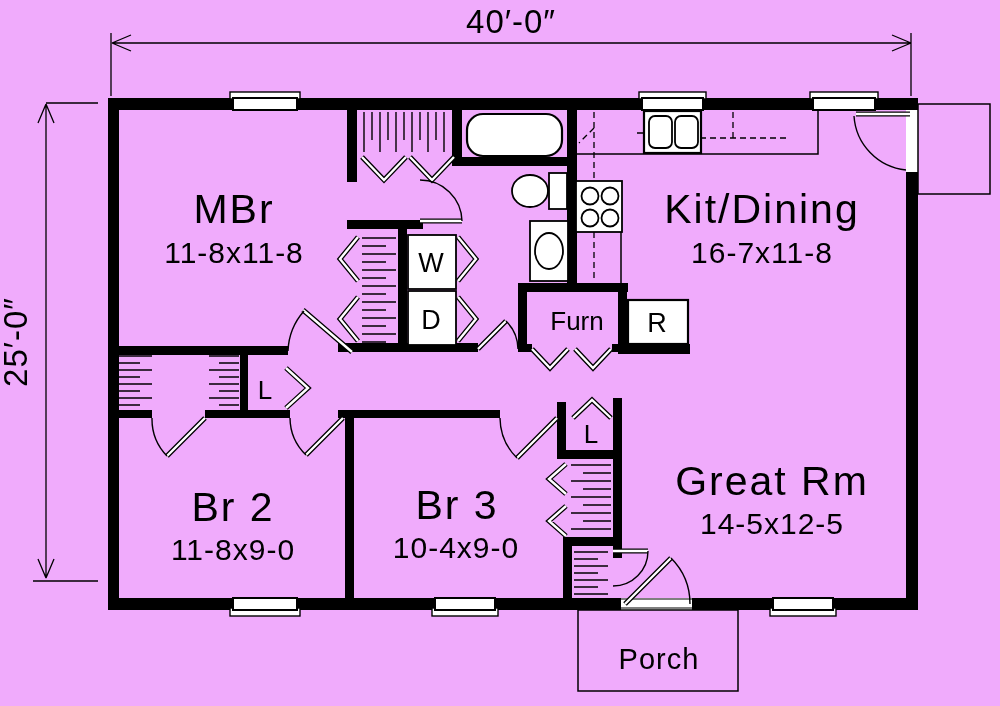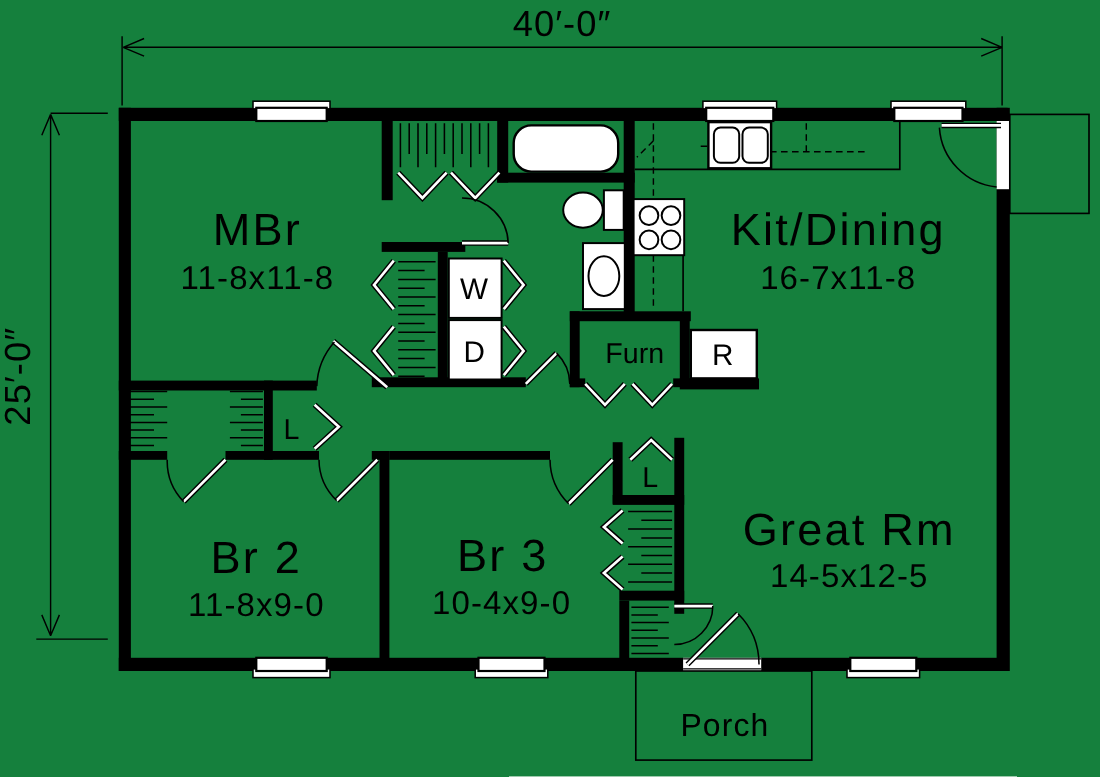--- a/index.html
+++ b/index.html
@@ -1,16 +1,16 @@
 <!DOCTYPE html>
 <html><head>
 <meta charset="utf-8">
 <style>
   html,body{margin:0;padding:0;background:#ffffff;}
-  .stage{width:1000px;height:706px;position:relative;background:#15803d;}
+  .stage{width:1000px;height:706px;position:relative;background:#f0abfc;}
   svg{display:block;}
   .w{fill:#000;}
   .thin{fill:none;stroke:#000;stroke-width:1.5;}
   .thin2{fill:none;stroke:#000;stroke-width:1.2;}
   .winsill{fill:#fff;stroke:#000;stroke-width:1.4;}
   .winbox{fill:#fff;stroke:#000;stroke-width:2;}
   .fx{fill:#fff;stroke:#000;stroke-width:2.2;}
   .fx1{fill:#fff;stroke:#000;stroke-width:1.8;}
   .dash{fill:none;stroke:#000;stroke-width:1.3;stroke-dasharray:6 4;}
   .arc{fill:none;stroke:#000;stroke-width:1.4;}

